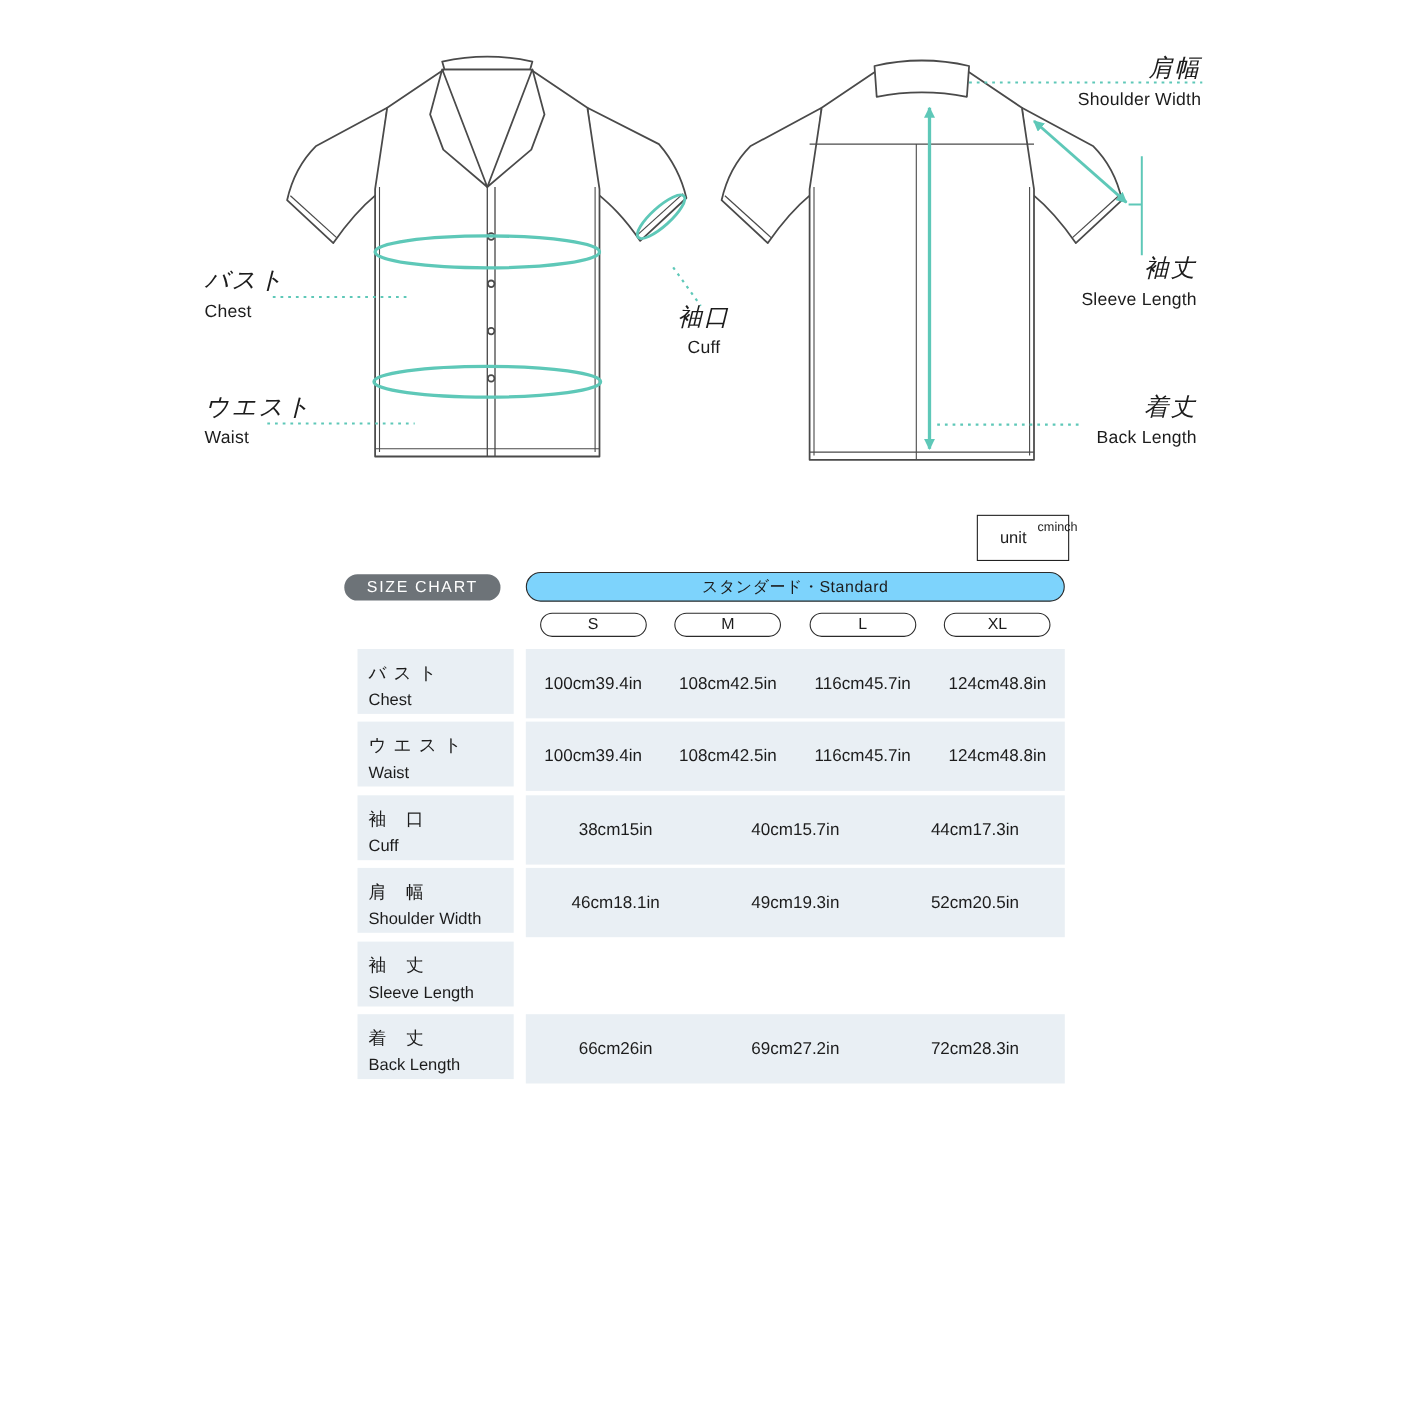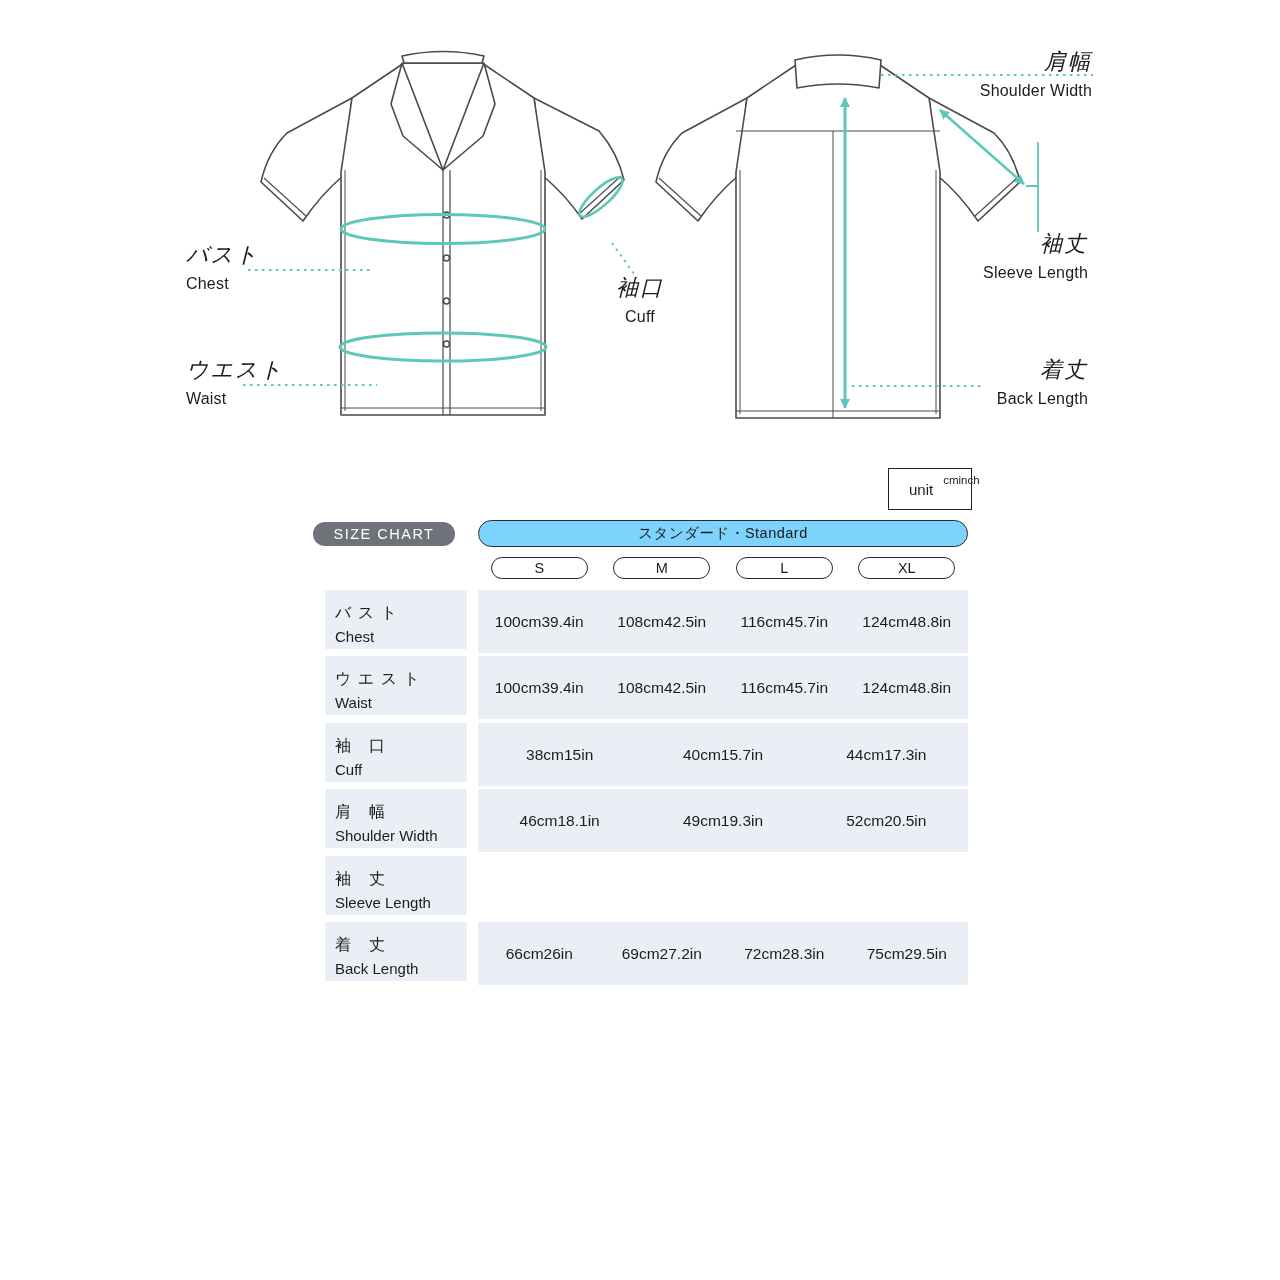--- a/index.html
+++ b/index.html
@@ -281,20 +281,16 @@
         <div>26in</div>
       </div>
       <div class="cell">
         <div>69cm</div>
         <div>27.2in</div>
       </div>
       <div class="cell">
         <div>72cm</div>
         <div>28.3in</div>
       </div>
-      <div class="cell">
-        <div>75cm</div>
-        <div>29.5in</div>
-      </div>
     </div>
   </div>
 
 </div>
 
 </body></html>

